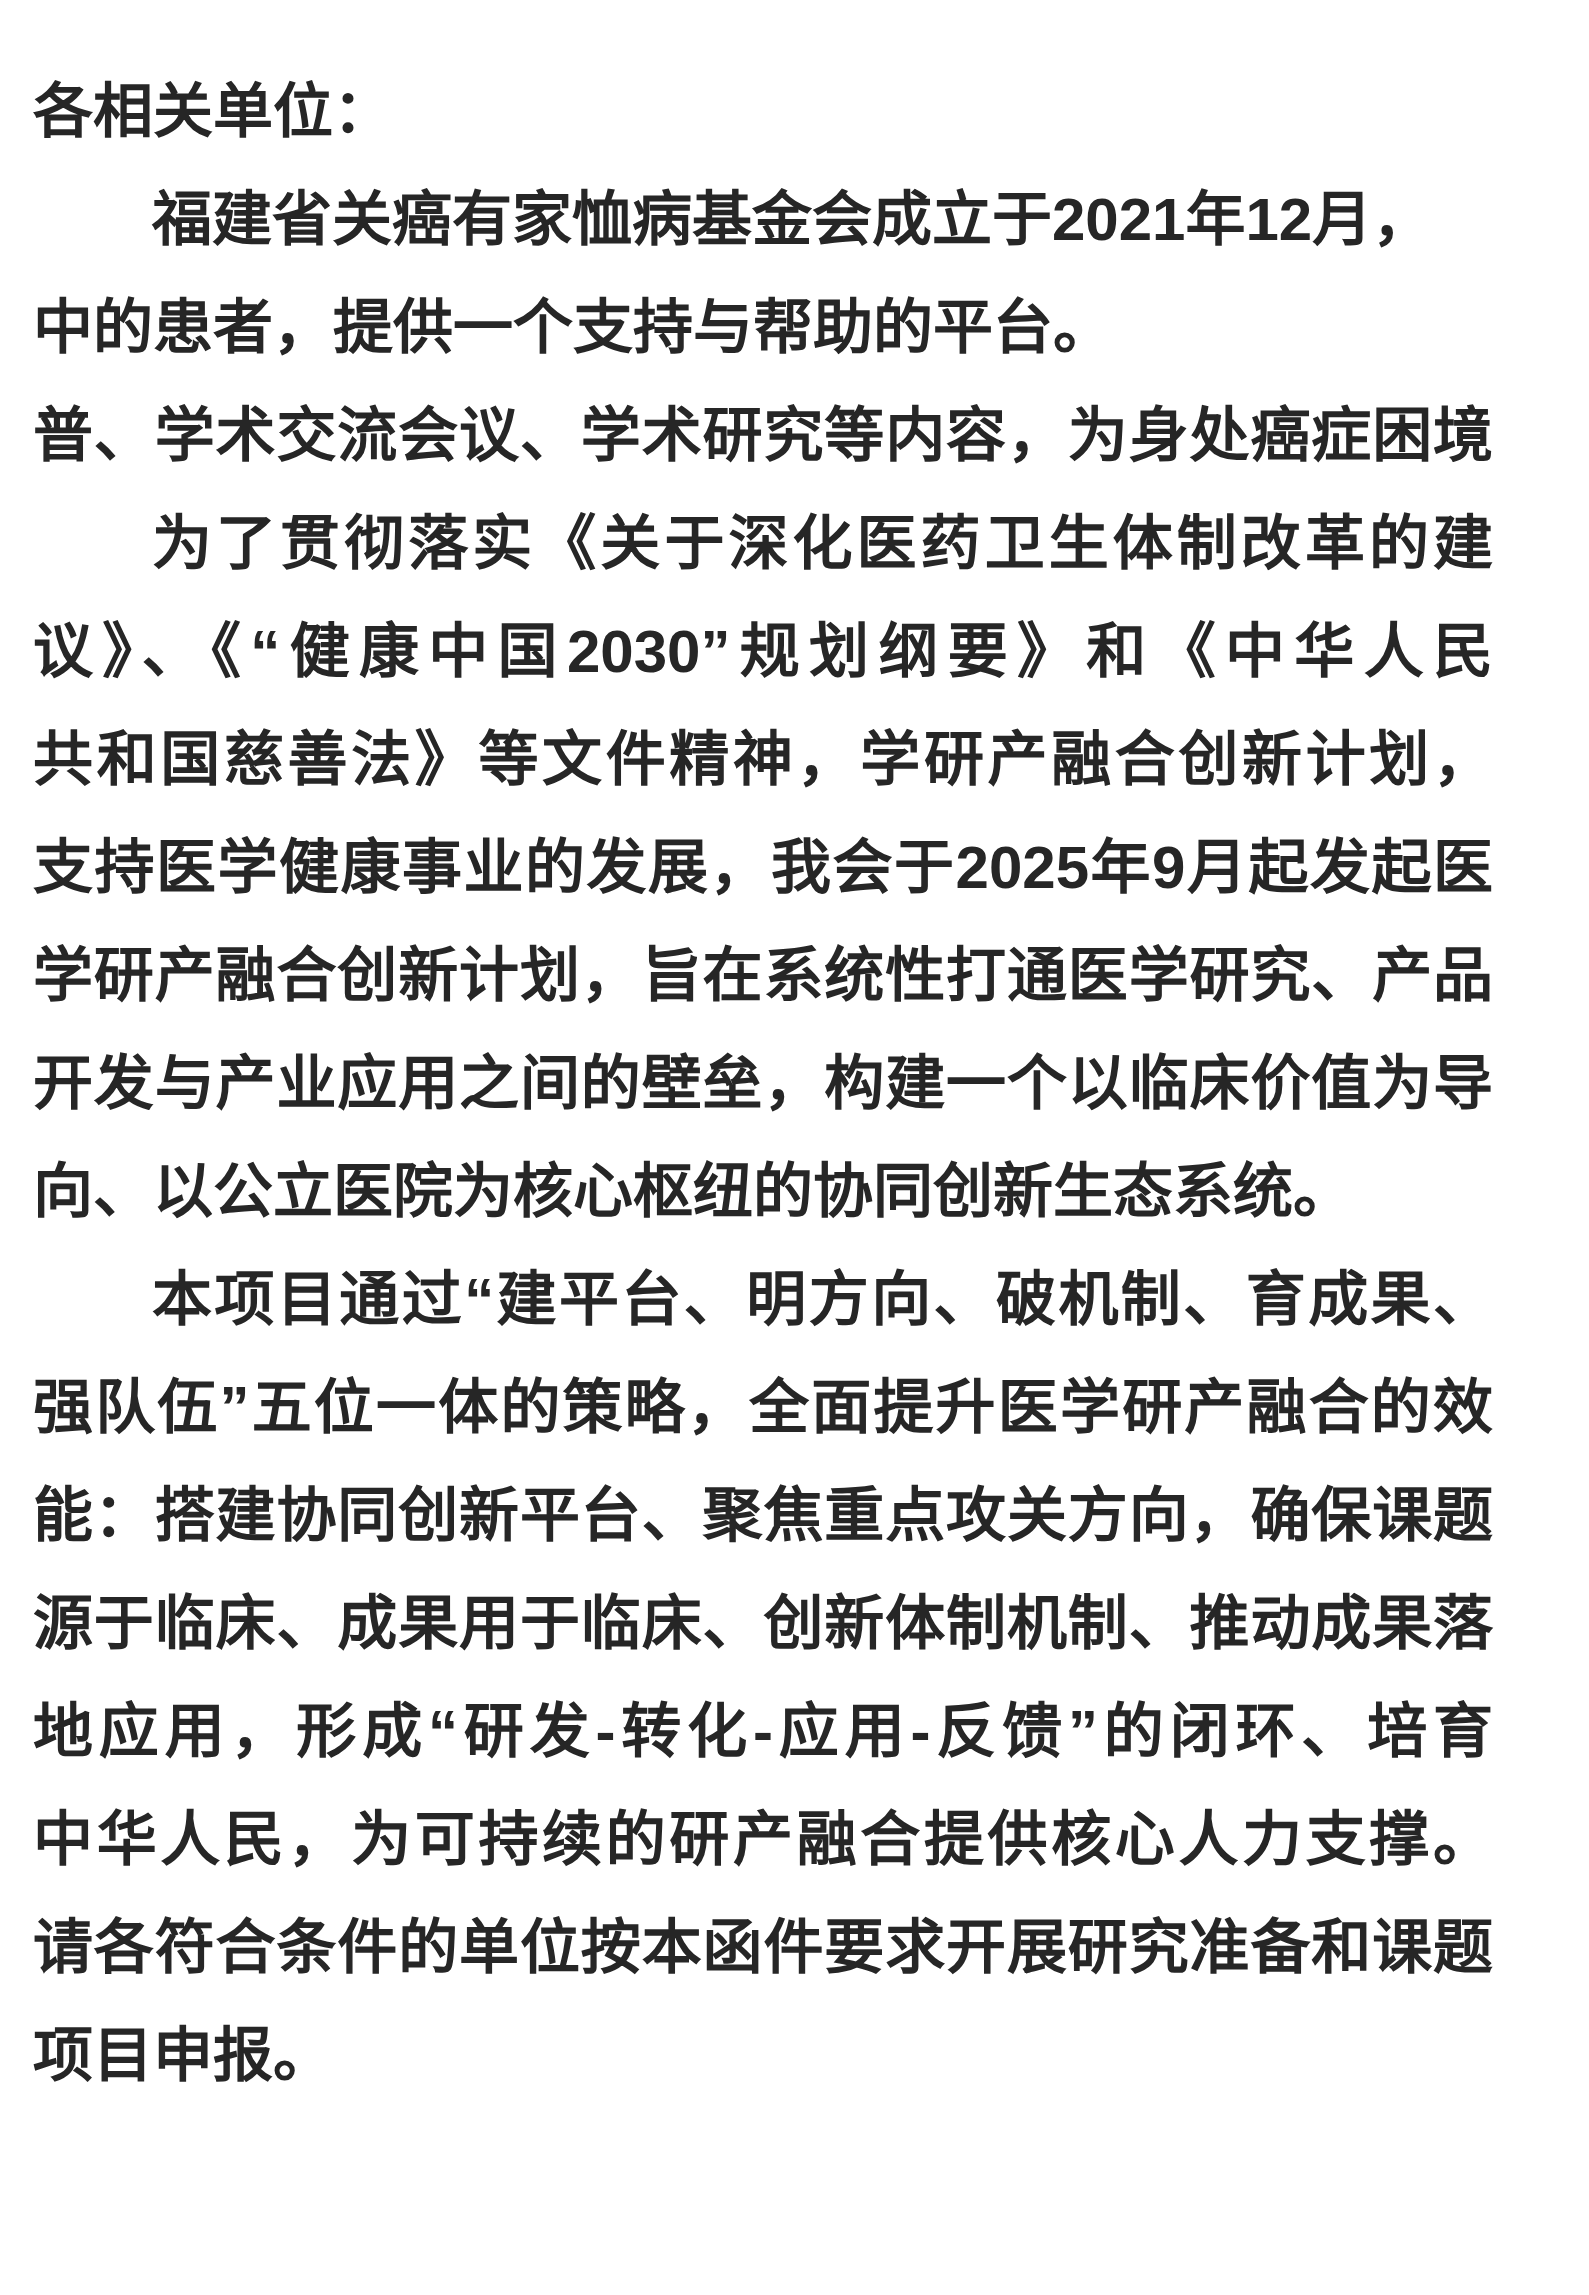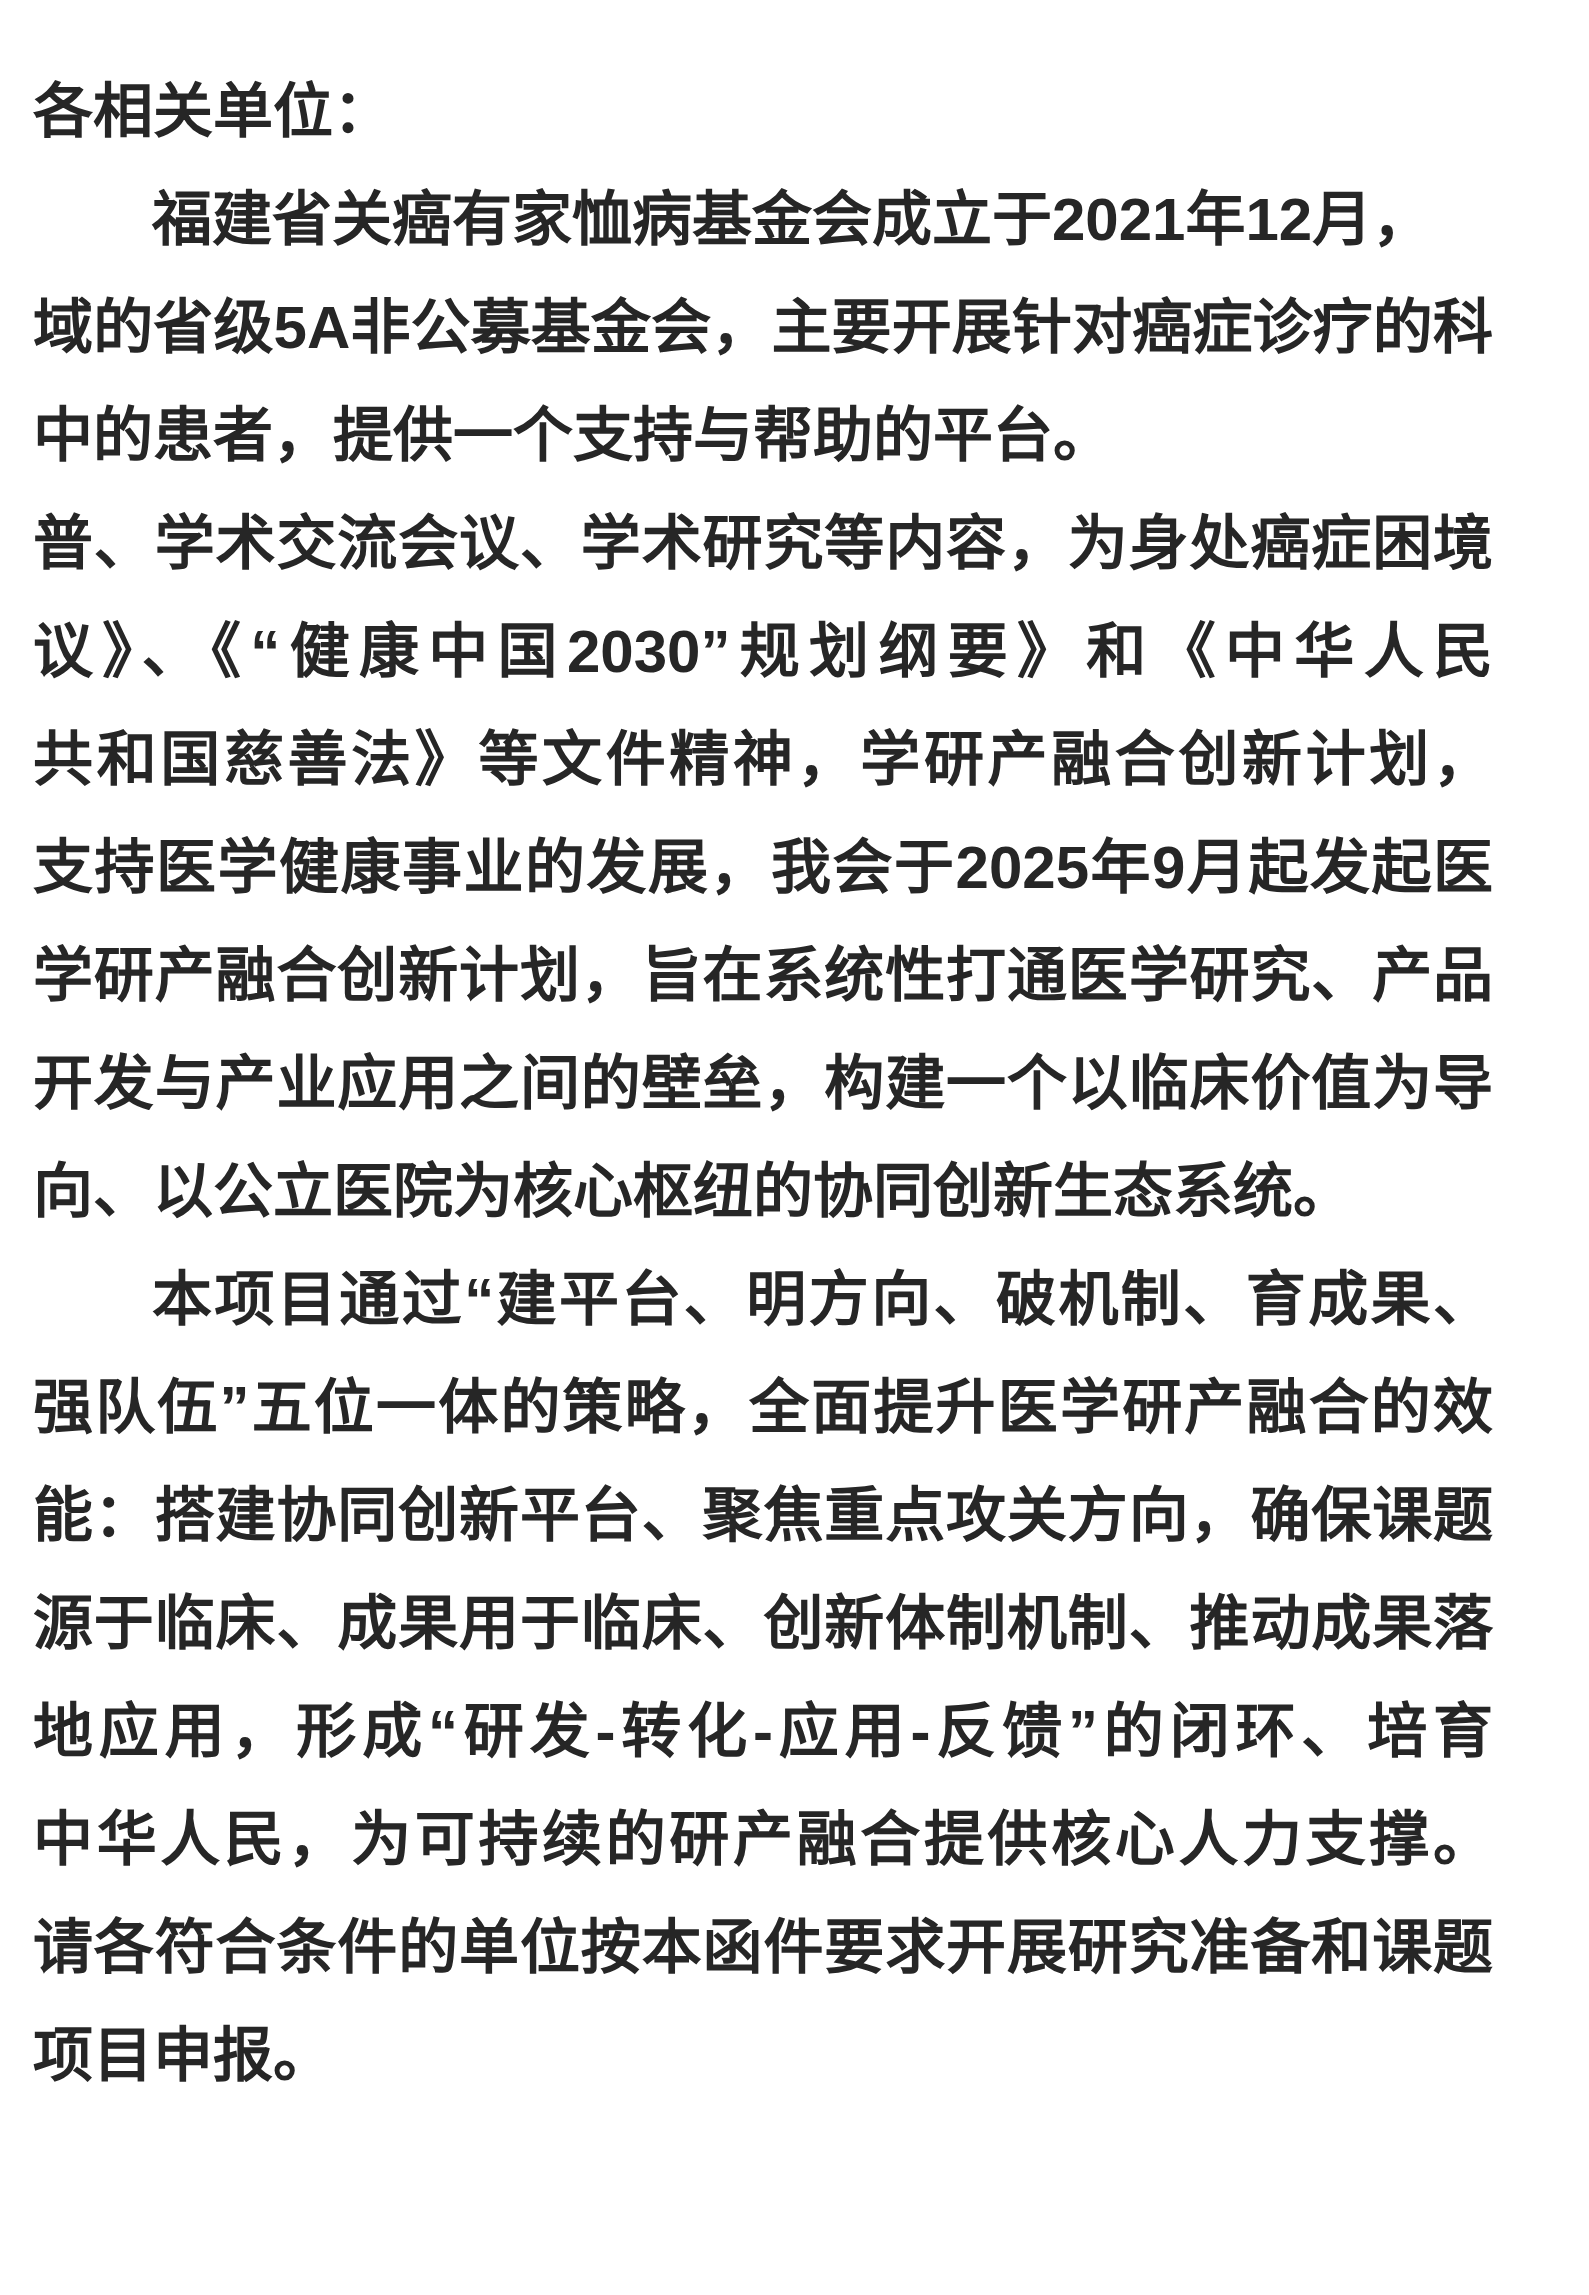--- a/index.html
+++ b/index.html
@@ -47,24 +47,24 @@
 </style>
 </head>
 <body>
 
 <div class="doc-page">
   <div class="doc-body">
 
     <div class="line salutation">各相关单位：</div>
 
     <div class="line indent">福建省关癌有家恤病基金会成立于2021年12月，</div>
-    <div class="line fill">域的省级5A非公募基金会，主要开展针对癌症诊疗的科</div>
     <div class="line">中的患者，提供一个支持与帮助的平台。</div>
     <div class="line fill">普、学术交流会议、学术研究等内容，为身处癌症困境</div>
 
+    <div class="line indent fill">为了贯彻落实《关于深化医药卫生体制改革的建</div>
     <div class="line fill">议》、《“健康中国2030”规划纲要》和《中华人民</div>
     <div class="line fill">共和国慈善法》等文件精神，学研产融合创新计划，</div>
     <div class="line fill">支持医学健康事业的发展，我会于2025年9月起发起医</div>
     <div class="line fill">学研产融合创新计划，旨在系统性打通医学研究、产品</div>
     <div class="line fill">开发与产业应用之间的壁垒，构建一个以临床价值为导</div>
     <div class="line">向、以公立医院为核心枢纽的协同创新生态系统。</div>
 
     <div class="line indent fill">本项目通过“建平台、明方向、破机制、育成果、</div>
     <div class="line fill">强队伍”五位一体的策略，全面提升医学研产融合的效</div>
     <div class="line fill">能：搭建协同创新平台、聚焦重点攻关方向，确保课题</div>

